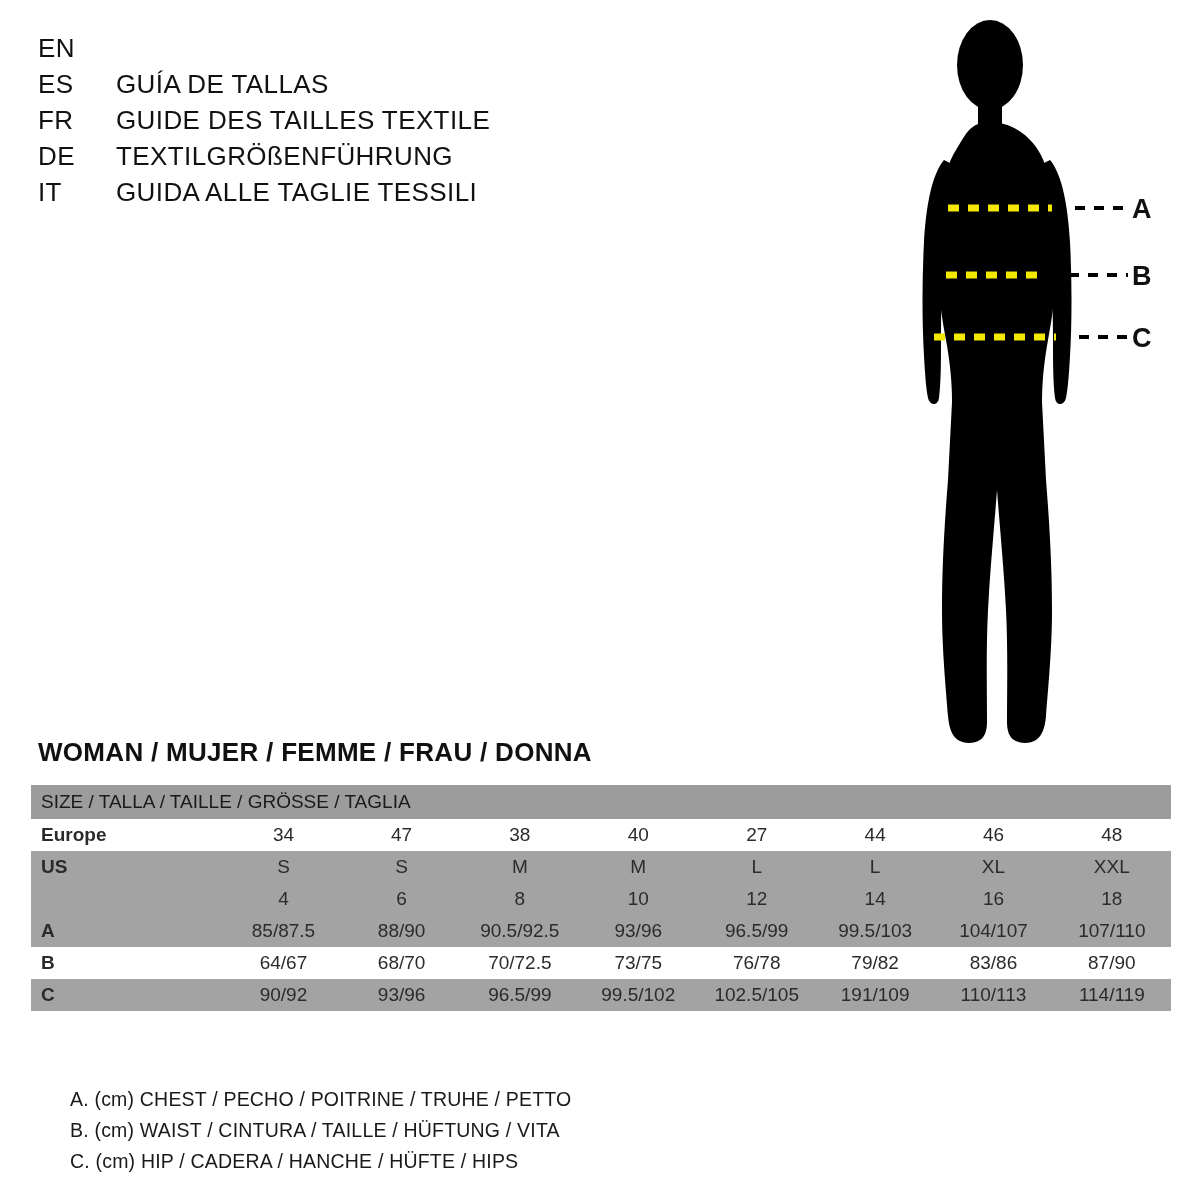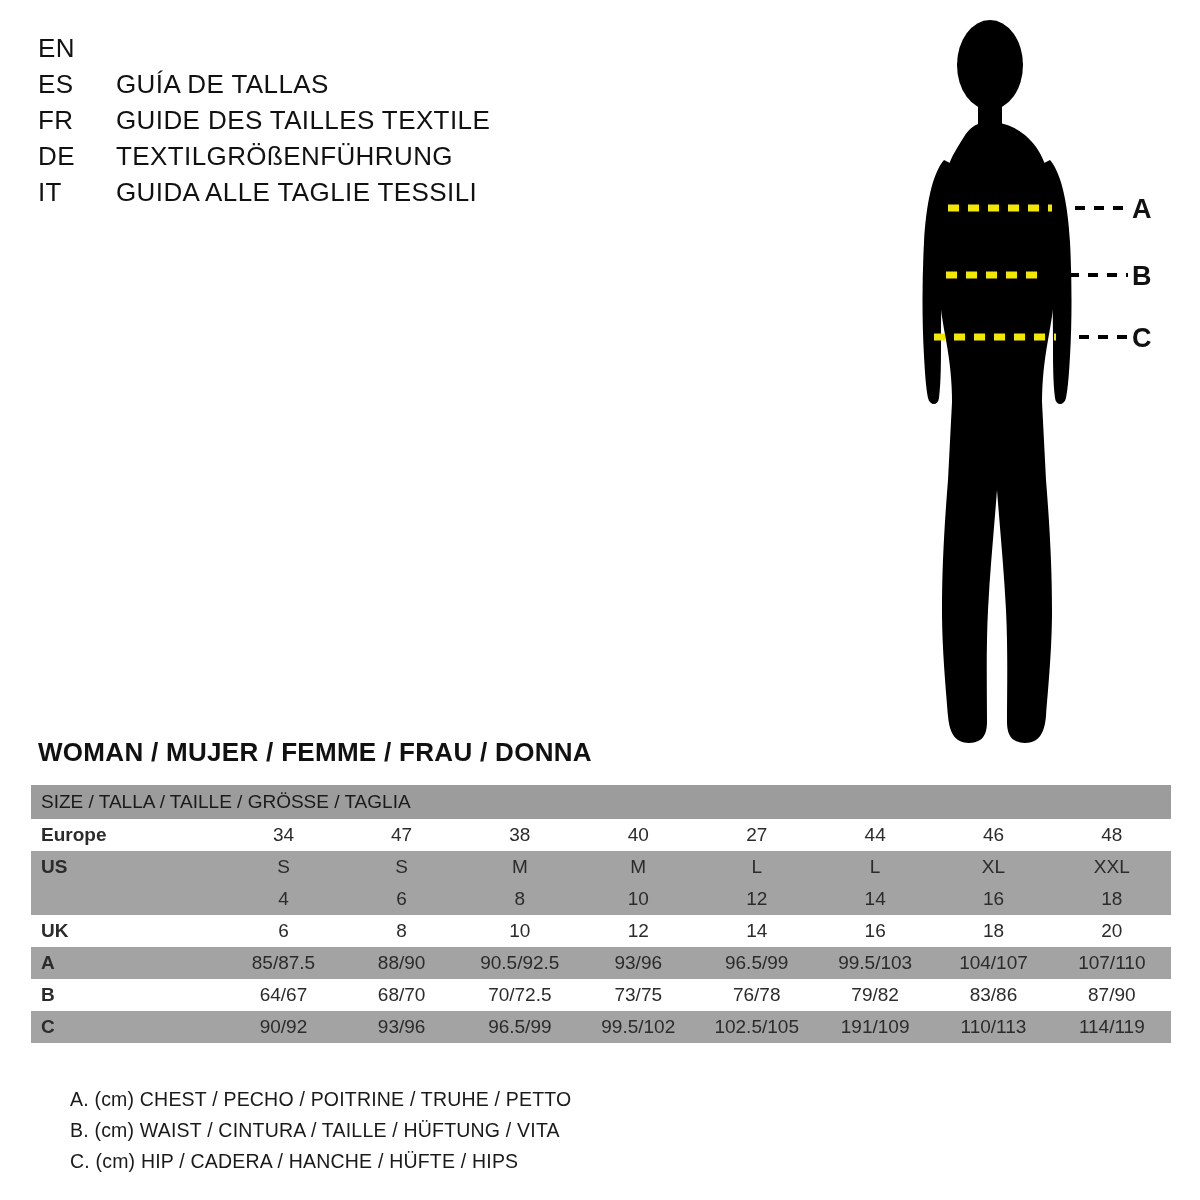--- a/index.html
+++ b/index.html
@@ -235,31 +235,20 @@
       <td class="rowlabel"></td>
       <td class="val">4</td>
       <td class="val">6</td>
       <td class="val">8</td>
       <td class="val">10</td>
       <td class="val">12</td>
       <td class="val">14</td>
       <td class="val">16</td>
       <td class="val">18</td>
     </tr>
-    <tr class="plain">
-      <td class="rowlabel">UK</td>
-      <td class="val">6</td>
-      <td class="val">8</td>
-      <td class="val">10</td>
-      <td class="val">12</td>
-      <td class="val">14</td>
-      <td class="val">16</td>
-      <td class="val">18</td>
-      <td class="val">20</td>
-    </tr>
     <tr class="alt">
       <td class="rowlabel">A</td>
       <td class="val">85/87.5</td>
       <td class="val">88/90</td>
       <td class="val">90.5/92.5</td>
       <td class="val">93/96</td>
       <td class="val">96.5/99</td>
       <td class="val">99.5/103</td>
       <td class="val">104/107</td>
       <td class="val">107/110</td>

